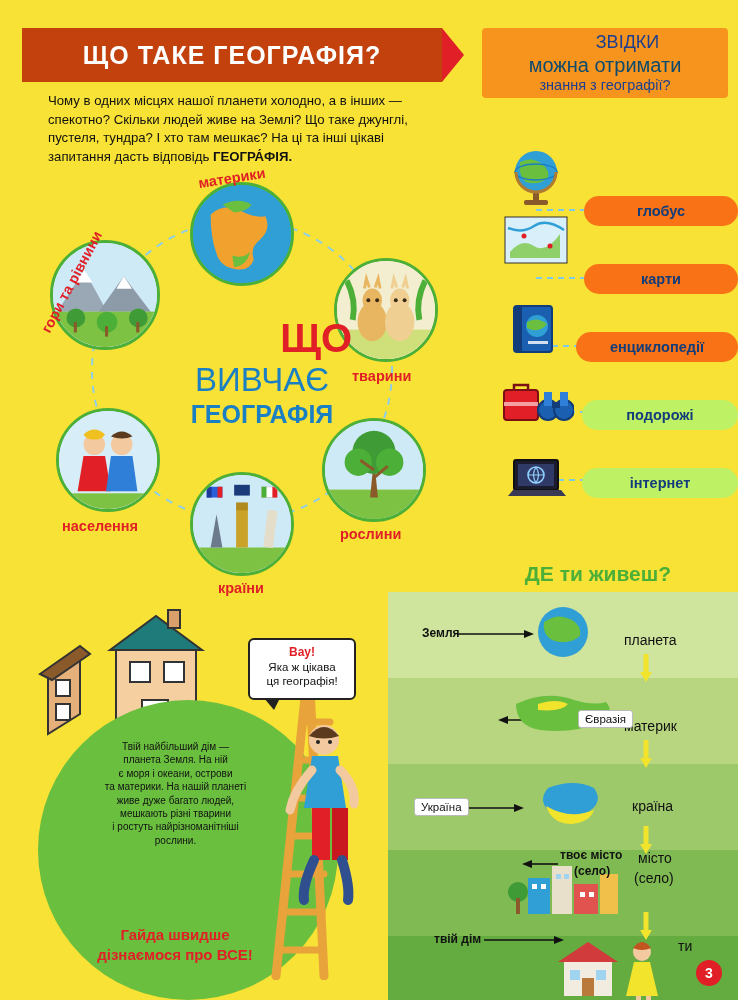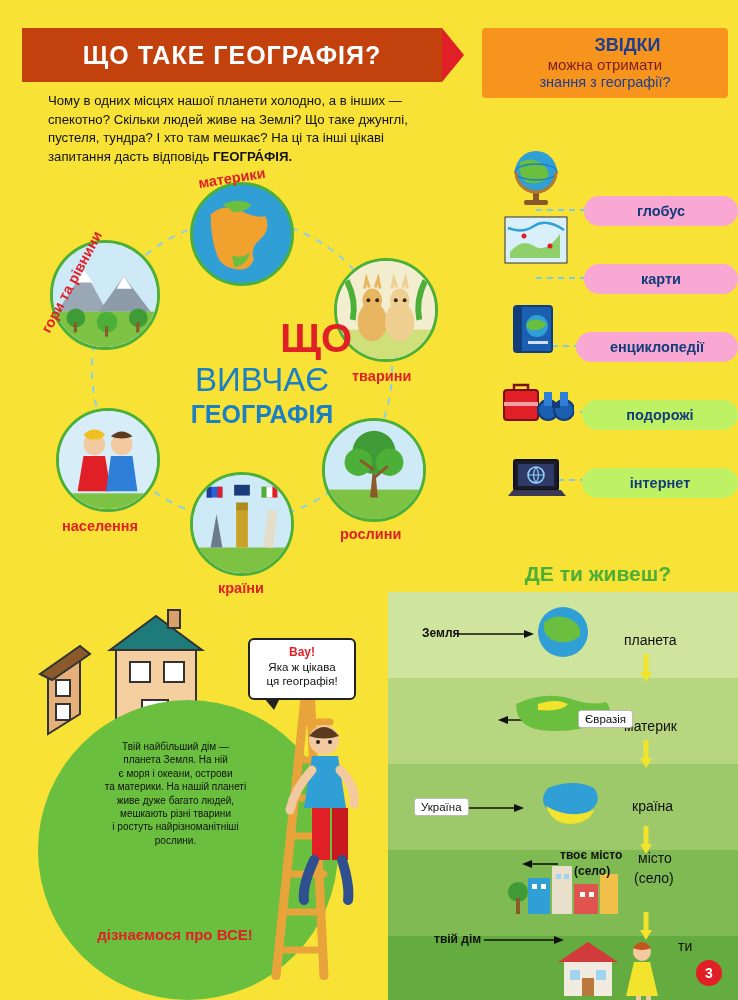--- a/index.html
+++ b/index.html
@@ -59,30 +59,30 @@
   }
   .dashring{ position:absolute; left:40px; top:30px; width:360px; height:360px; }
 
   
   .zvidky-head{
     position:absolute; left:482px; top:28px; width:246px; height:70px;
     background:#f7941e; border-radius:4px;
     display:flex; flex-direction:column; align-items:center; justify-content:center;
     color:#1b3a7a; text-align:center; line-height:1.2;
   }
-  .zvidky-head .l1{ font-weight:bold; font-size:18px; color:#1d3f8f;margin-left:45px;}
-  .zvidky-head .l2{ font-size:15px; color:#7f1d1d;}
+  .zvidky-head .l1{ font-weight:normal; font-size:18px; color:#1d3f8f;margin-left:45px;}
+  .zvidky-head .l2{ font-size:20px; color:#0c4a6e;}
   .zvidky-head .l3{ font-size:14.5px; color:#1d3f8f;}
 
   .chip{
     position:absolute; height:30px; border-radius:15px;
     display:flex; align-items:center; justify-content:center;
     font-weight:bold; font-size:14.5px;
   }
-  .chip.blue{ background:#f9a8d4; color:#123c7a; }
+  .chip.blue{ background:#f97316; color:#123c7a; }
   .chip.white{ background:#bef264; color:#123c7a; }
 
   .ico{ position:absolute; }
 
   
   .de-title{
     position:absolute; left:468px; top:562px; width:260px; text-align:center;
     color:#4caf37; font-weight:bold; font-size:21px;
   }
   .de-panel{
@@ -476,16 +476,17 @@
     <div>планета Земля. На ній</div>
     <div>є моря і океани, острови</div>
     <div>та материки. На нашій планеті</div>
     <div>живе дуже багато людей,</div>
     <div>мешкають різні тварини</div>
     <div>і ростуть найрізноманітніші</div>
     <div>рослини.</div>
   </div>
 
   <div class="gaida">
+    <div>Гайда швидше</div>
     <div>дізнаємося про ВСЕ!</div>
   </div>
 
 </div>
 
 </body></html>

